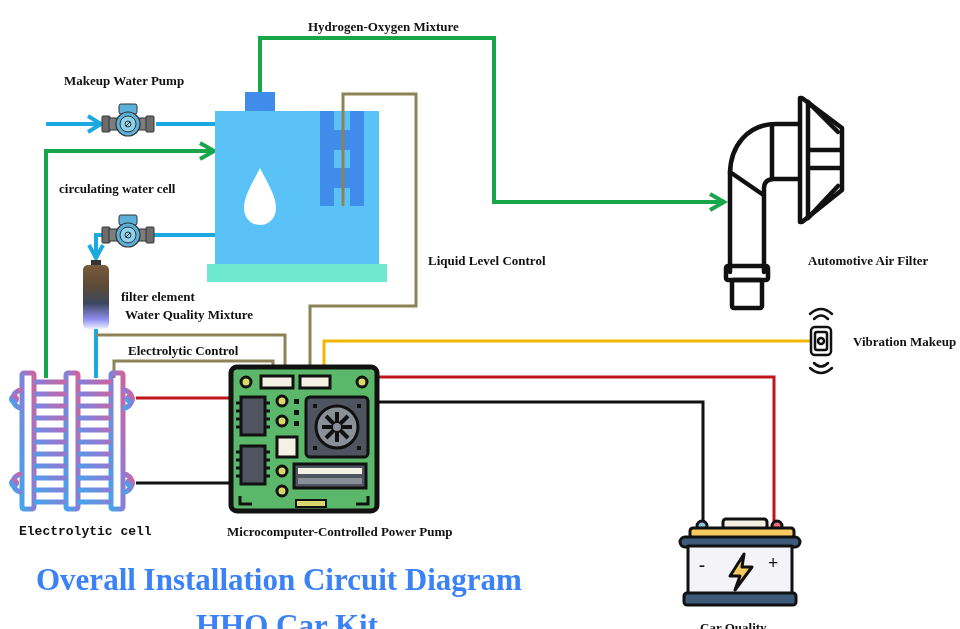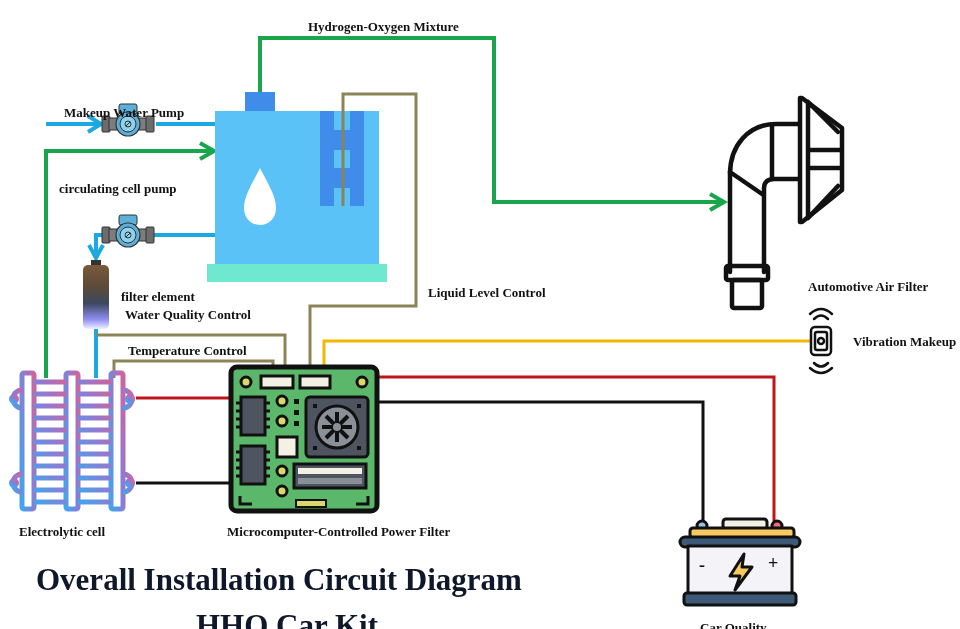--- a/index.html
+++ b/index.html
@@ -1,19 +1,19 @@
 <!DOCTYPE html>
 <html><head>
 <meta charset="utf-8">
 <style>
   html, body { margin:0; padding:0; background:#ffffff; }
   body { width:960px; height:629px; overflow:hidden; position:relative; font-family:"Liberation Serif", serif; }
   #stage { position:absolute; left:0; top:16px; width:960px; height:629px; }
   .lbl { position:absolute; font-family:"Liberation Serif", serif; font-weight:bold; font-size:13px; color:#111; white-space:nowrap; line-height:1; }
-  .title { position:absolute; font-family:"Liberation Serif", serif; font-weight:bold; color:#0f172a; white-space:nowrap; line-height:1; }
+  .title { position:absolute; font-family:"Liberation Serif", serif; font-weight:bold; color:#3b82f6; white-space:nowrap; line-height:1; }
   .t1 { left:36px; top:548px; font-size:31px; }
   .t2 { left:196px; top:594px; font-size:31px; }
 </style>
 </head>
 <body>
 
 <div id="stage">
 <svg width="960" height="629" viewBox="0 0 960 629" xmlns="http://www.w3.org/2000/svg">
   <defs>
     <linearGradient id="cellGrad" x1="0" y1="1" x2="1" y2="0">
@@ -187,29 +187,29 @@
     <rect x="690" y="512" width="104" height="10" rx="3" fill="#f7c95e"></rect>
     <rect x="680" y="521" width="120" height="10" rx="5" fill="#3d5a78"></rect>
     <rect x="688" y="530" width="104" height="48" fill="#f4f3f7"></rect>
     <rect x="684" y="577" width="112" height="12" rx="3" fill="#3d5a78"></rect>
     <path d="M744,538 L730,560 L740,560 L735,574 L752,551 L742,551 Z" fill="#f7c95e"></path>
   </g>
 </svg>
 
 
 <span class="lbl" style="left:308px; top:4px;">Hydrogen-Oxygen Mixture</span>
-<span class="lbl" style="left:64px; top:58px;margin-top:32px;">Makeup Water Pump</span>
-<span class="lbl" style="left:59px; top:166px;">circulating cell pump</span>
-<span class="lbl" style="left:428px; top:238px;margin-top:32px;">Liquid Level Control</span>
-<span class="lbl" style="left:808px; top:238px;margin-top:26px;">Automotive Air Filter</span>
+<span class="lbl" style="left:64px; top:58px;">Makeup Water Pump</span>
+<span class="lbl" style="left:59px; top:166px;">circulating water cell</span>
+<span class="lbl" style="left:428px; top:238px;">Liquid Level Control</span>
+<span class="lbl" style="left:808px; top:238px;">Automotive Air Filter</span>
 <span class="lbl" style="left:121px; top:274px;font-family:Liberation Serif, serif;">filter element</span>
-<span class="lbl" style="left:125px; top:292px;">Water Quality Control</span>
-<span class="lbl" style="left:128px; top:328px;">Temperature Control</span>
+<span class="lbl" style="left:125px; top:292px;">Water Quality Mixture</span>
+<span class="lbl" style="left:128px; top:328px;">Electrolytic Control</span>
 <span class="lbl" style="left:853px; top:319px;">Vibration Makeup</span>
-<span class="lbl" style="left:19px; top:509px;">Electrolytic cell</span>
-<span class="lbl" style="left:227px; top:509px;">Microcomputer-Controlled Power Filter</span>
+<span class="lbl" style="left:19px; top:509px;font-family:Liberation Mono, monospace;">Electrolytic cell</span>
+<span class="lbl" style="left:227px; top:509px;">Microcomputer-Controlled Power Pump</span>
 <span class="lbl" style="left:700px; top:605px;">Car Quality</span>
 <span class="lbl" style="left:699px; top:540px; font-size:18px;">-</span>
 <span class="lbl" style="left:768px; top:538px; font-size:18px;">+</span>
 
 <div class="title t1">Overall Installation Circuit Diagram</div>
 <div class="title t2">HHO Car Kit</div>
 </div>
 
 </body></html>

